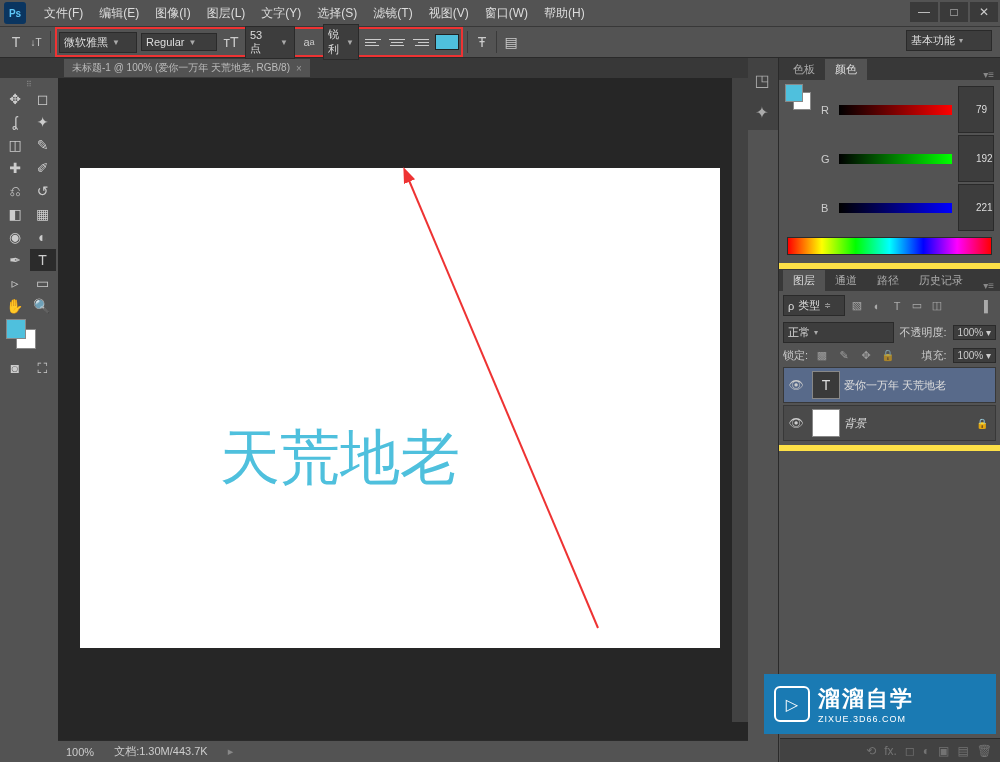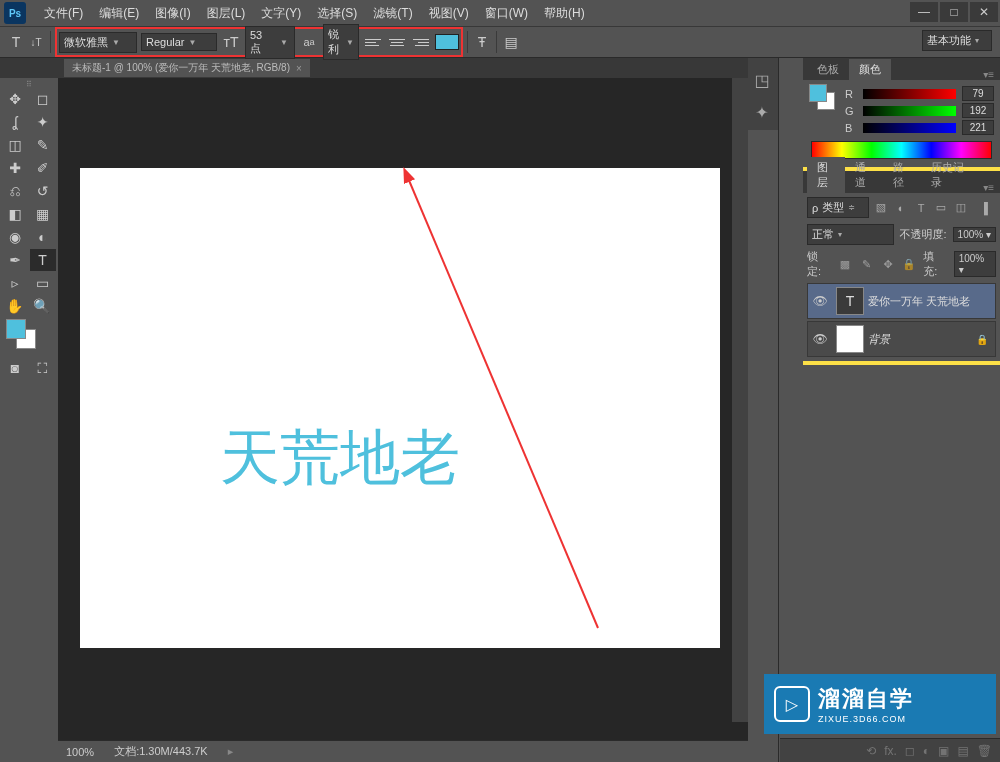--- a/index.html
+++ b/index.html
@@ -50,35 +50,35 @@
 
 .statusbar { position: absolute; left: 58px; bottom: 0; right: 252px; height: 22px; background: #535353; display: flex; align-items: center; padding: 0 8px; color: #ccc; font-size: 11px; border-top: 1px solid #2a2a2a; gap: 20px; }
 
 
 .dock { position: absolute; right: 222px; top: 58px; width: 30px; background: #424242; padding-top: 8px; }
 .dock-icon { width: 28px; height: 28px; display: flex; align-items: center; justify-content: center; color: #aaa; margin-bottom: 4px; cursor: pointer; }
 
 .panels { position: absolute; right: 0; top: 58px; width: 222px; bottom: 0; background: #535353; border-left: 1px solid #2a2a2a; }
 
 
-.panel { border-bottom: 4px solid #fde047; margin-left: 24px; }
+.panel { border-bottom: 6px solid #fde047; }
 .panel-tabs { height: 22px; display: flex; align-items: flex-end; background: #383838; padding-left: 4px; }
 .ptab { padding: 3px 10px; font-size: 11px; color: #aaa; cursor: pointer; }
 .ptab.active { background: #535353; color: #ddd; }
 .panel-menu { margin-left: auto; padding: 0 6px; color: #888; font-size: 10px; }
 .color-panel-body { padding: 4px 6px; }
 .rgb-row { display: flex; align-items: center; gap: 6px; margin: 2px 0; }
 .rgb-swatch-pair { position: relative; width: 30px; height: 28px; }
 .rgb-fg { position: absolute; width: 18px; height: 18px; background: #4fc0dd; border: 1px solid #888; }
 .rgb-bg { position: absolute; width: 18px; height: 18px; background: #fff; border: 1px solid #888; left: 8px; top: 8px; }
 .rgb-label { width: 12px; color: #ccc; font-size: 11px; }
 .rgb-slider { flex: 1; height: 10px; background: linear-gradient(90deg, #000, #f00); position: relative; }
 .rgb-slider.g { background: linear-gradient(90deg, #000, #0f0); }
 .rgb-slider.b { background: linear-gradient(90deg, #000, #00f); }
-.rgb-val { width: 32px; background: #3d3d3d; border: 1px solid #2a2a2a; color: #ddd; font-size: 10px; text-align: center; padding: 1px; }
+.rgb-val { width: 32px; background: #3d3d3d; border: 1px solid #2a2a2a; color: #ddd; font-size: 10px; text-align: center; padding: 17px; }
 .spectrum { height: 18px; margin: 4px 2px; background: linear-gradient(90deg, red, yellow, lime, cyan, blue, magenta, red); border: 1px solid #2a2a2a; }
 
 
 .layers-body { padding: 4px; }
 .layer-row { display: flex; align-items: center; gap: 4px; margin-bottom: 4px; }
 .layer-dd { flex: 1; }
 .layer-ctrl-row { display: flex; align-items: center; gap: 6px; padding: 2px 0; color: #ccc; font-size: 11px; }
 .layer-opacity-box { background: #3d3d3d; border: 1px solid #2a2a2a; padding: 1px 4px; font-size: 10px; }
 .lock-row { display: flex; align-items: center; gap: 6px; font-size: 11px; color: #ccc; padding: 2px 0; }
 .lock-icon { width: 16px; height: 16px; opacity: 0.6; display: flex; align-items: center; justify-content: center; }
@@ -161,21 +161,21 @@
         <span style="width:100%;margin-left:auto"></span>
         <span style="width:70%;margin-left:auto"></span>
         <span style="width:90%;margin-left:auto"></span>
       </div>
     <div class="color-swatch"></div>
   </div>
   <div class="sep"></div>
   <div class="opt-icon">Ŧ</div>
   <div class="sep"></div>
   <div class="opt-icon">▤</div>
-  <div class="workspace-switch dropdown" style="width:70px">
+  <div class="workspace-switch dropdown" style="width:86px">
       <span>基本功能</span>
       <span class="dd-arrow">▾</span>
     </div>
 </div>
 
 <div class="doctab-bar">
   <div class="doctab">
     <span>未标题-1 @ 100% (爱你一万年 天荒地老, RGB/8)</span>
     <span class="doctab-close">×</span>
   </div>

